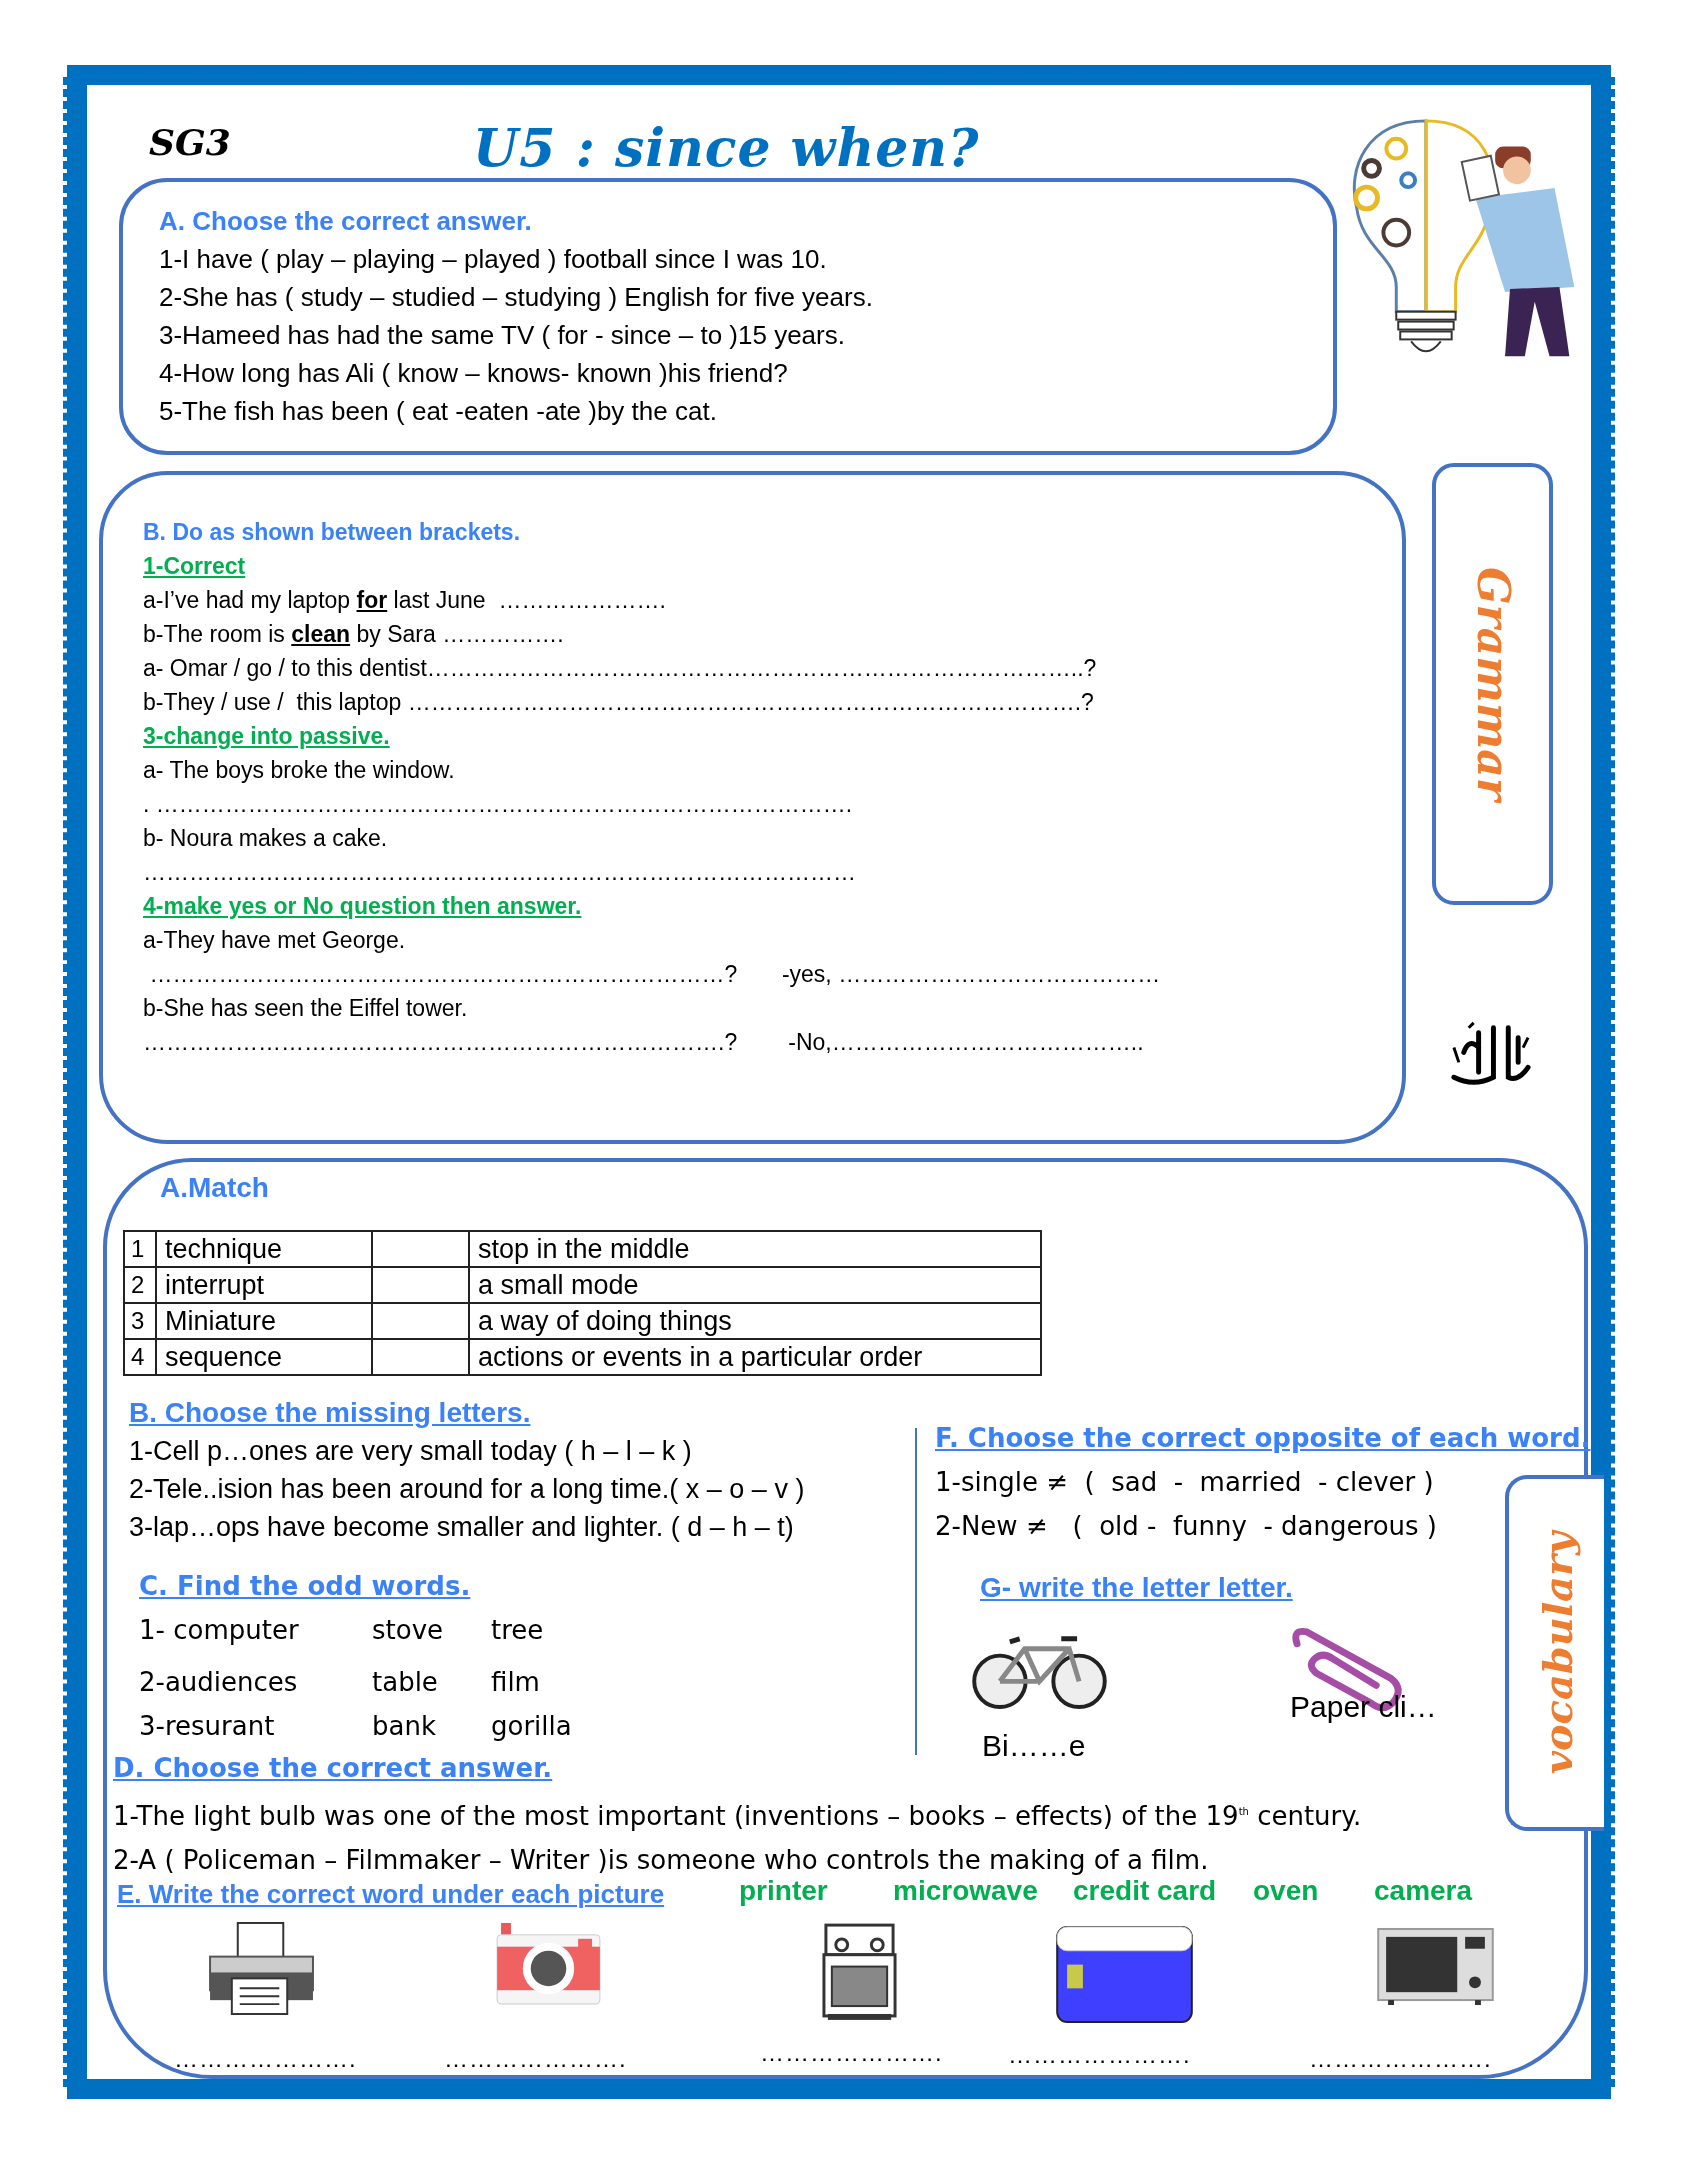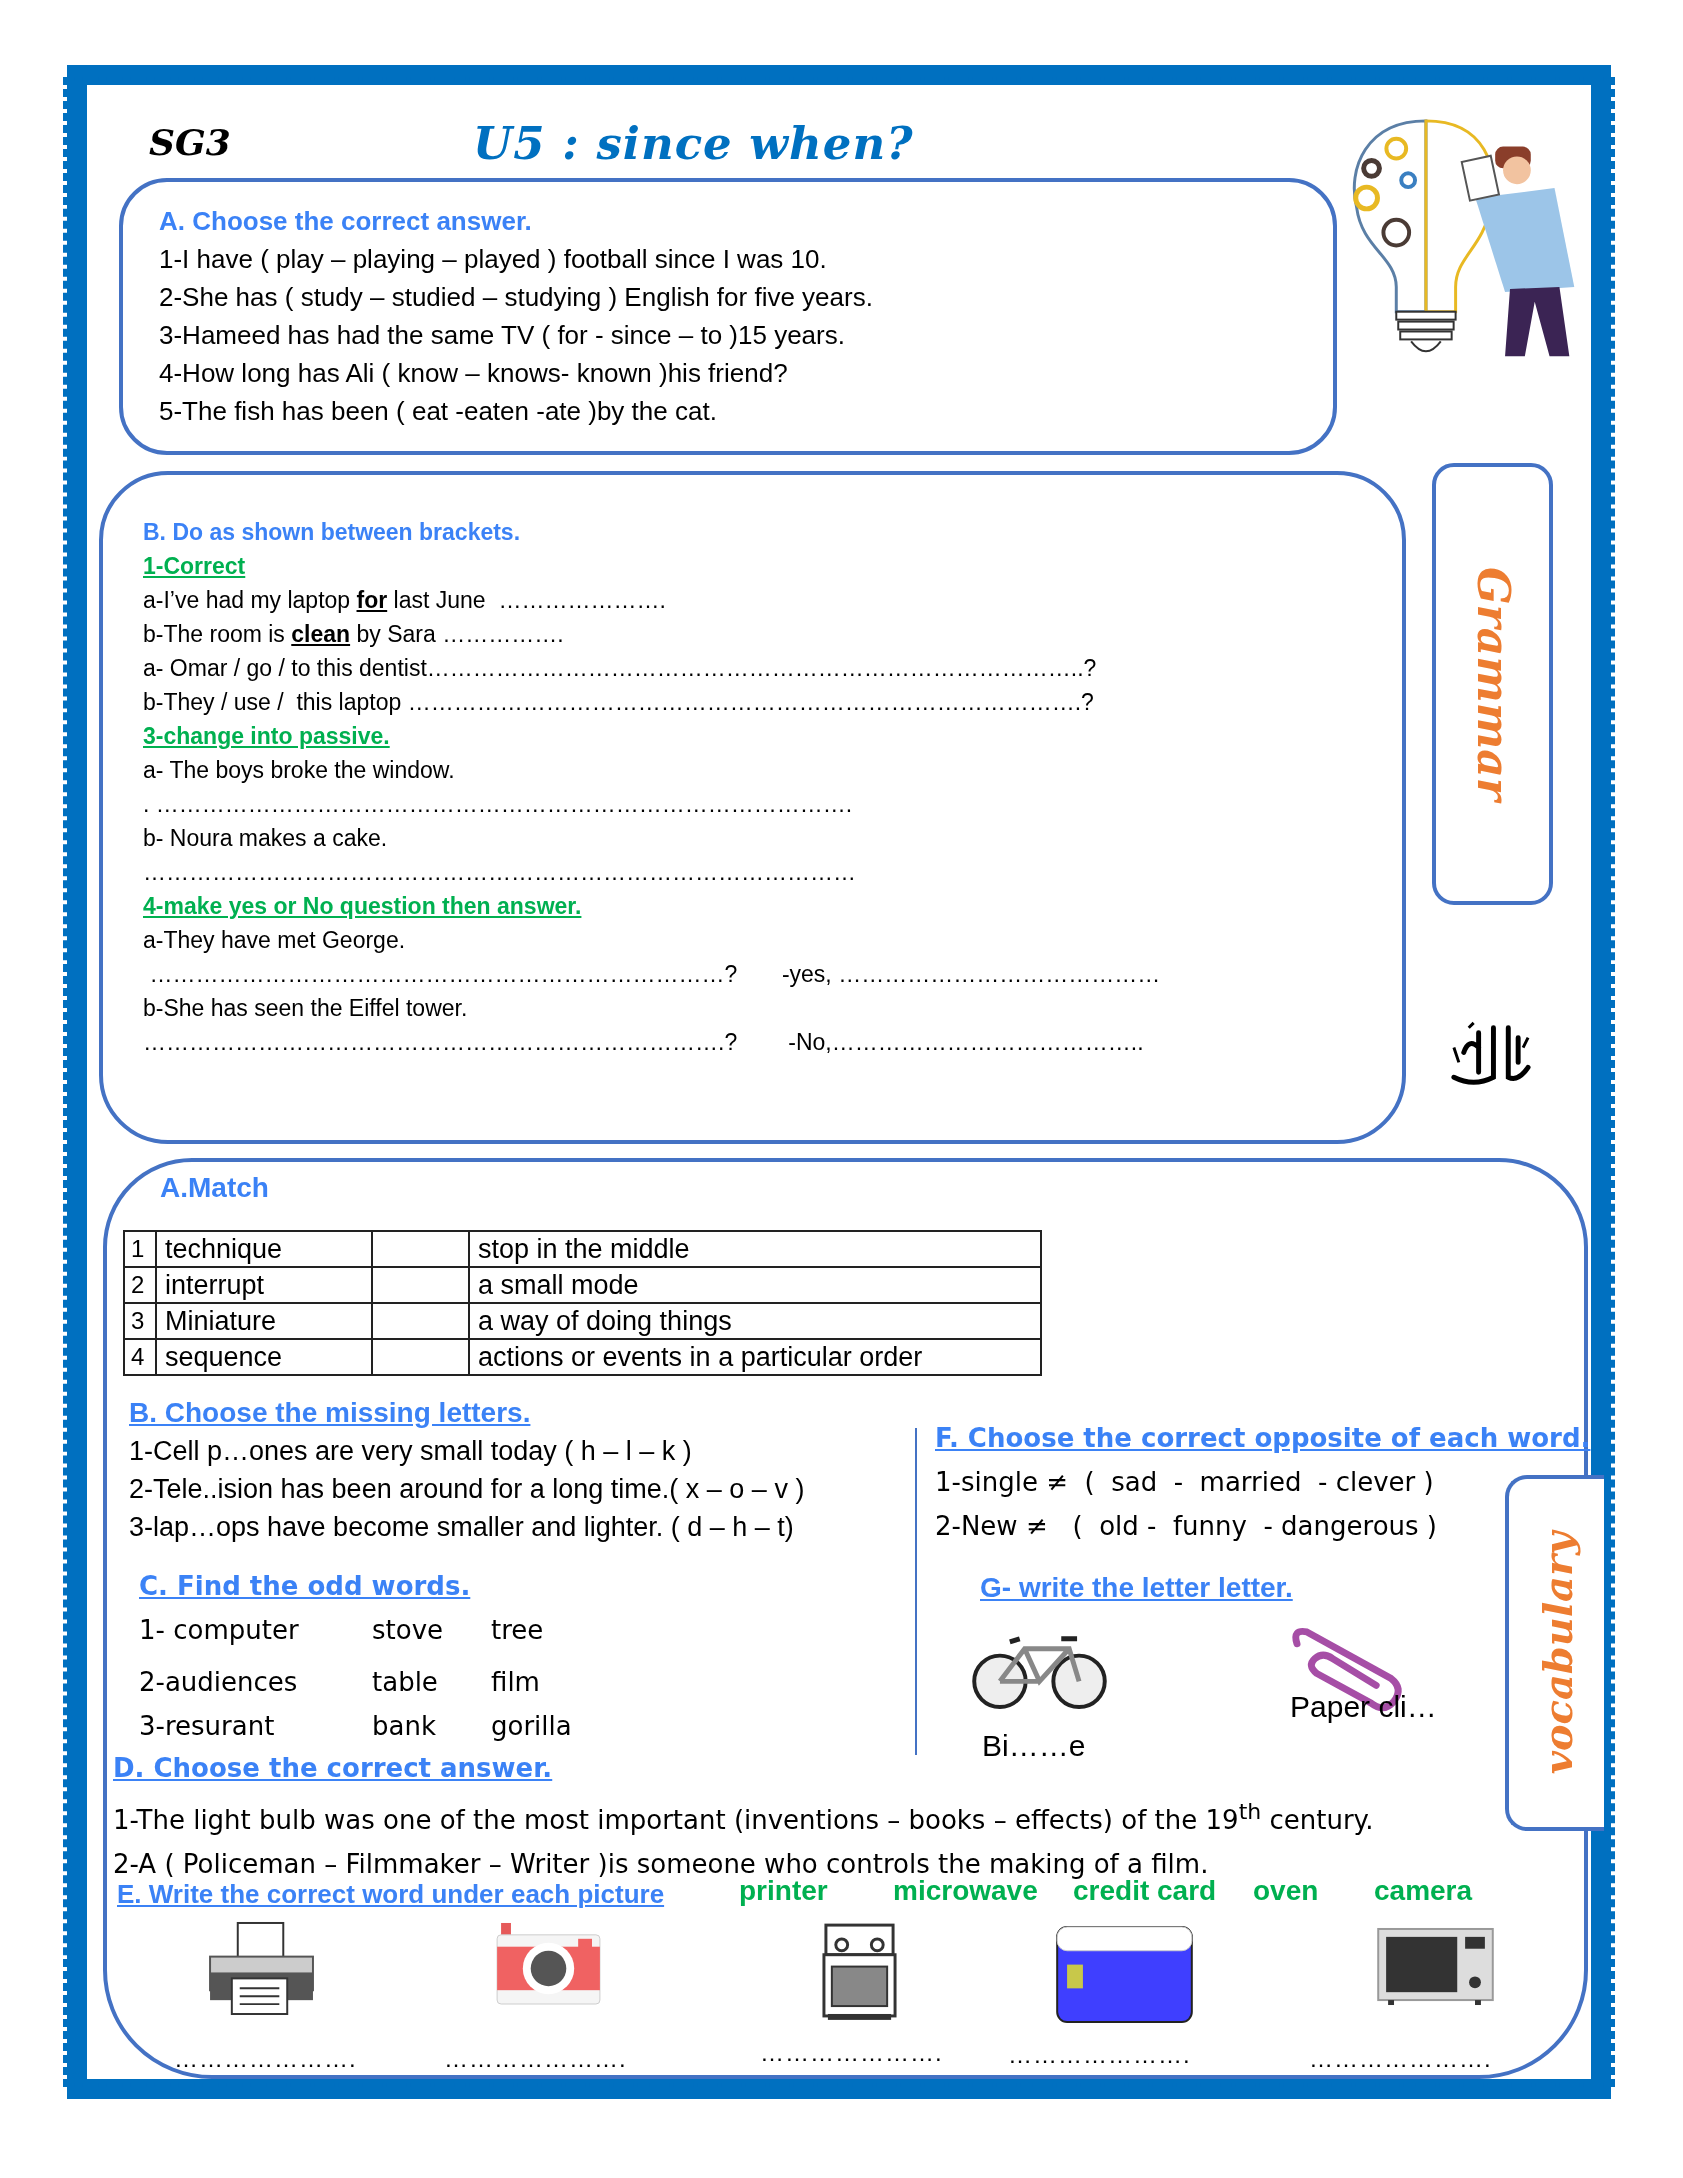--- a/index.html
+++ b/index.html
@@ -6,21 +6,21 @@
   body { width:1683px; height:2178px; position:relative; overflow:hidden;
          font-family:"Liberation Sans", sans-serif; color:#000; }
   .frame { position:absolute; left:67px; top:65px; width:1544px; height:2034px;
            border:20px solid #0070C0; box-sizing:border-box; }
   .frame::before { content:""; position:absolute; left:-24px; top:-8px; right:-24px; bottom:-8px;
            border:4px dashed #0070C0; pointer-events:none; }
   .abs { position:absolute; }
   .sg3 { left:149px; top:121px; font-family:"DejaVu Serif", serif; font-style:italic; font-weight:bold;
          font-size:36px; color:#000; }
   .title { left:473px; top:117px; font-family:"DejaVu Serif", serif; font-style:italic; font-weight:bold;
-         font-size:45px; color:#0070C0; letter-spacing:1px; }
+         font-size:52px; color:#0070C0; letter-spacing:1px; }
   .box { position:absolute; border:4px solid #4472C4; background:#fff; box-sizing:border-box; }
   .boxA { left:119px; top:178px; width:1218px; height:277px; border-radius:48px; }
   .boxB { left:99px; top:471px; width:1307px; height:673px; border-radius:69px; }
   .boxV { left:103px; top:1158px; width:1485px; height:921px; border-radius:89px 89px 109px 109px; }
   .side-tab { position:absolute; border:4px solid #4472C4; border-radius:22px; background:#fff; box-sizing:border-box; }
   .tab-grammar { left:1432px; top:463px; width:121px; height:442px; }
   .tab-vocab { left:1505px; top:1475px; width:99px; height:356px; border-right:none; border-radius:22px 0 0 22px; }
   .vert { position:absolute; left:50%; top:50%; transform:translate(-50%,-50%) rotate(90deg);
           font-family:"DejaVu Serif", serif; font-style:italic; font-weight:bold; color:#ED7D31;
           font-size:44px; white-space:nowrap; }
@@ -198,21 +198,21 @@
 </div>
 <div class="abs pic-label" style="left:982px;top:1729px;">Bi……e</div>
 <div class="abs pic-label" style="left:1290px;top:1690px;text-align:right;">Paper cli…</div>
 
 <div class="side-tab tab-vocab">
   <div class="vert">vocabulary</div>
 </div>
 
 <div class="abs cal" style="left:113px;top:1746px;font-size:26px;line-height:44px;">
   <div class="red-h" style="text-decoration:underline;">D. Choose  the correct answer.</div>
-  <div><span>1-The light bulb was one of the most important (inventions – books – effects) of the 19</span><sup style="font-size:22px">th</sup><span> century.</span></div>
+  <div><span>1-The light bulb was one of the most important (inventions – books – effects) of the 19</span><sup style="font-size:10px">th</sup><span> century.</span></div>
   <div>2-A ( Policeman – Filmmaker – Writer )is  someone who controls the making of a film.</div>
 </div>
 
 <div class="abs red-h" style="left:117px;top:1879px;font-size:26px;text-decoration:underline;">E. Write the correct word  under each picture</div>
 <div class="abs green-word" style="left:739px;top:1875px;">printer</div>
 <div class="abs green-word" style="left:893px;top:1875px;">microwave</div>
 <div class="abs green-word" style="left:1073px;top:1875px;">credit card</div>
 <div class="abs green-word" style="left:1253px;top:1875px;">oven</div>
 <div class="abs green-word" style="left:1374px;top:1875px;">camera</div>
 

